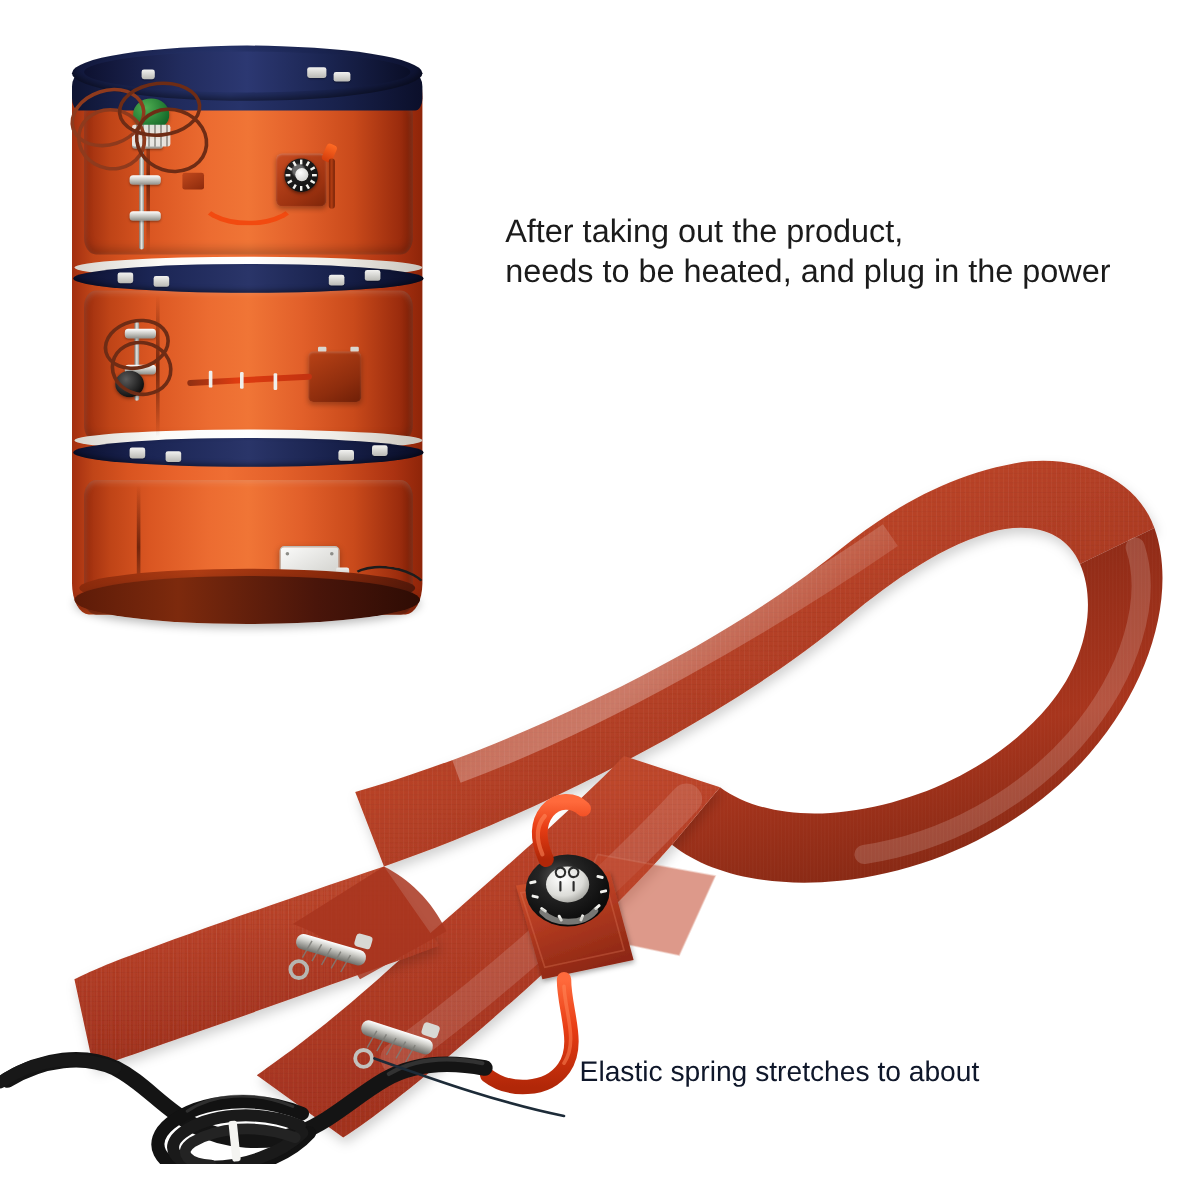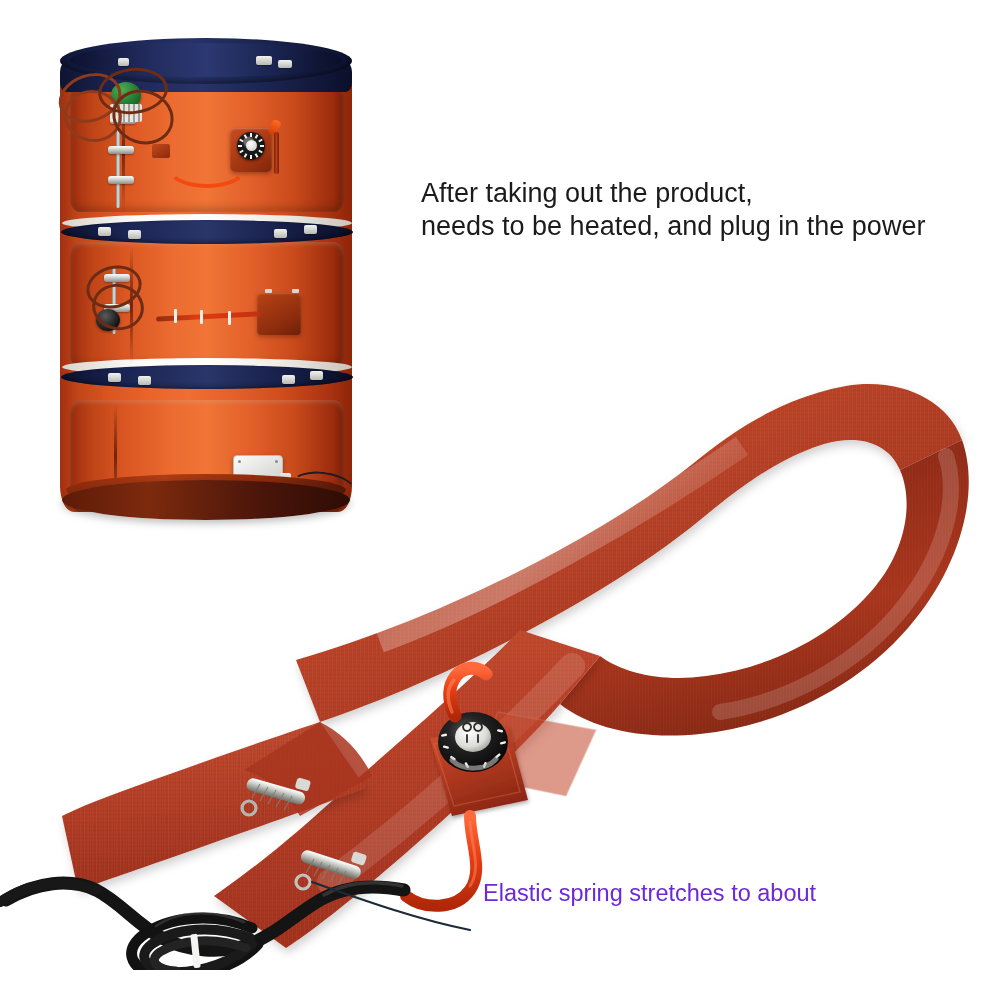--- a/index.html
+++ b/index.html
@@ -20,21 +20,21 @@
   }
   .body-copy{
     position:absolute;left:421px;top:163px;width:470px;
     font-size:27px;font-weight:400;color:#1b1b1b;
     line-height:33px;
     margin-top:14px;
   }
   .body-copy .ln{display:block;white-space:nowrap;}
   .caption{
     position:absolute;left:483px;top:877px;width:470px;
-    font-size:23.5px;font-weight:400;color:#6d28d9;
+    font-size:23.5px;font-weight:400;color:#0f172a;
     line-height:33px;
   }
   .caption .ln{display:block;white-space:nowrap;}
 
   
   .photo{position:absolute;}
   .sq{position:absolute;}
 
   
   #drum-photo{left:52px;top:28px;width:310px;height:505px;}

